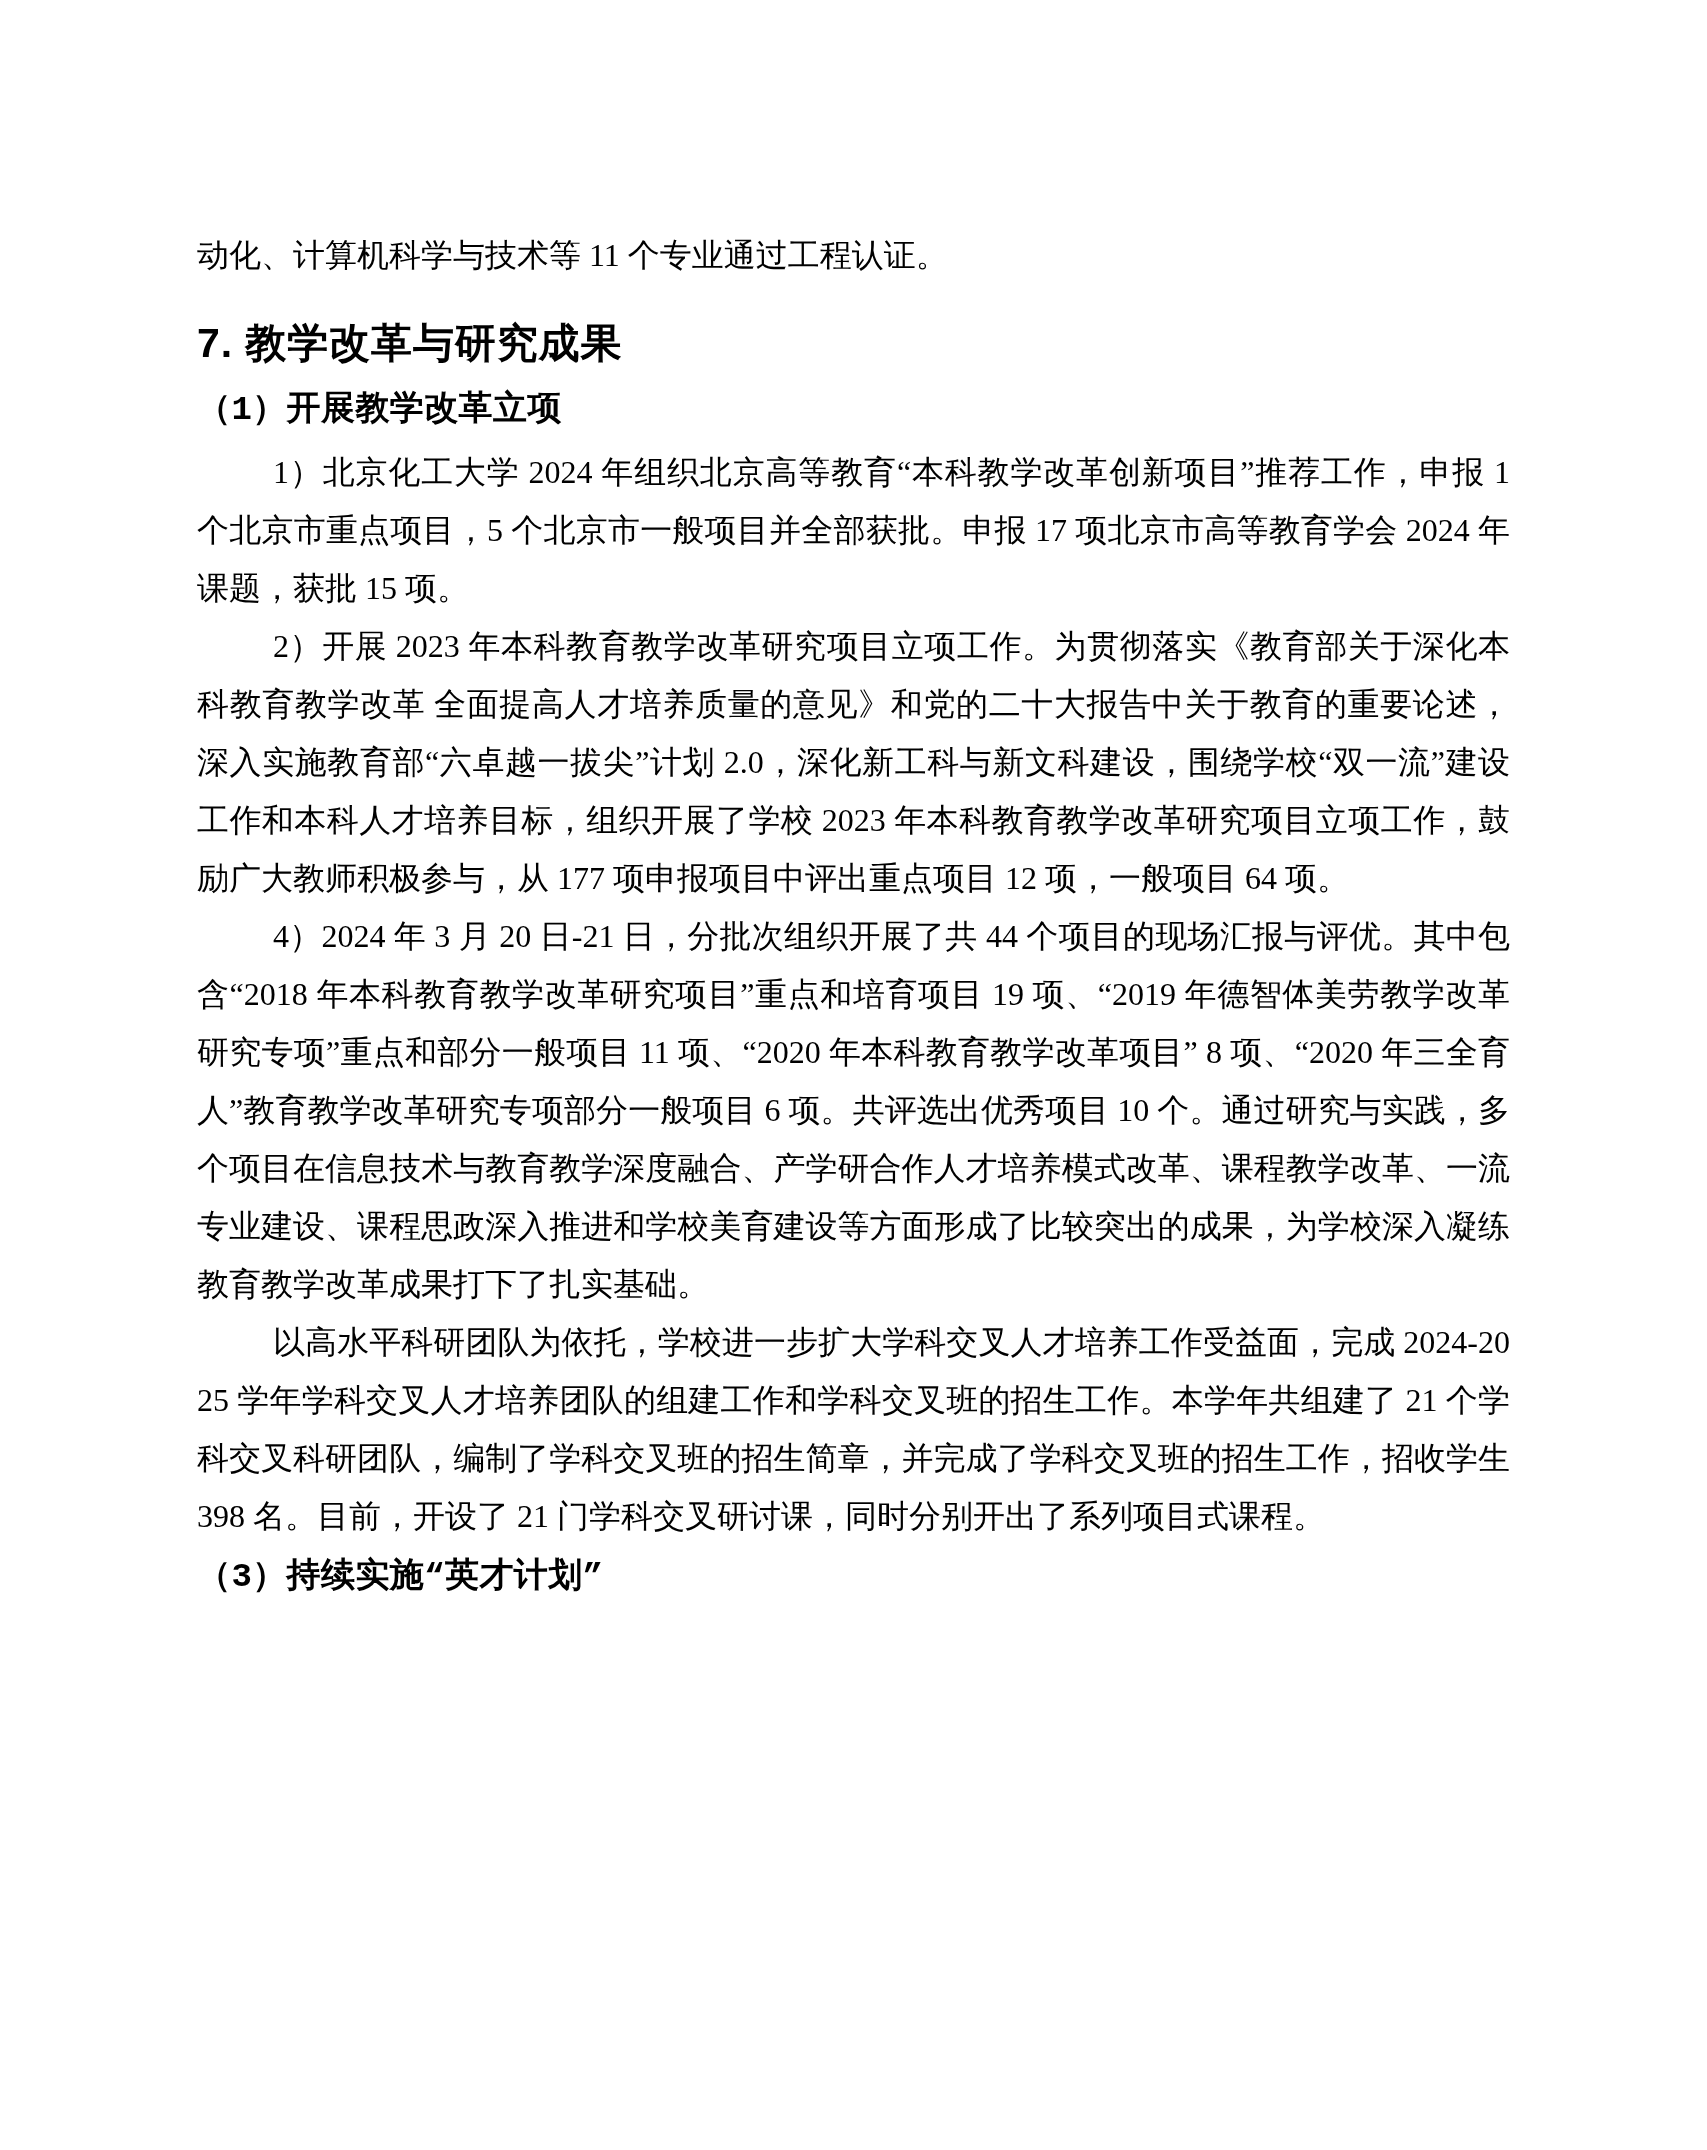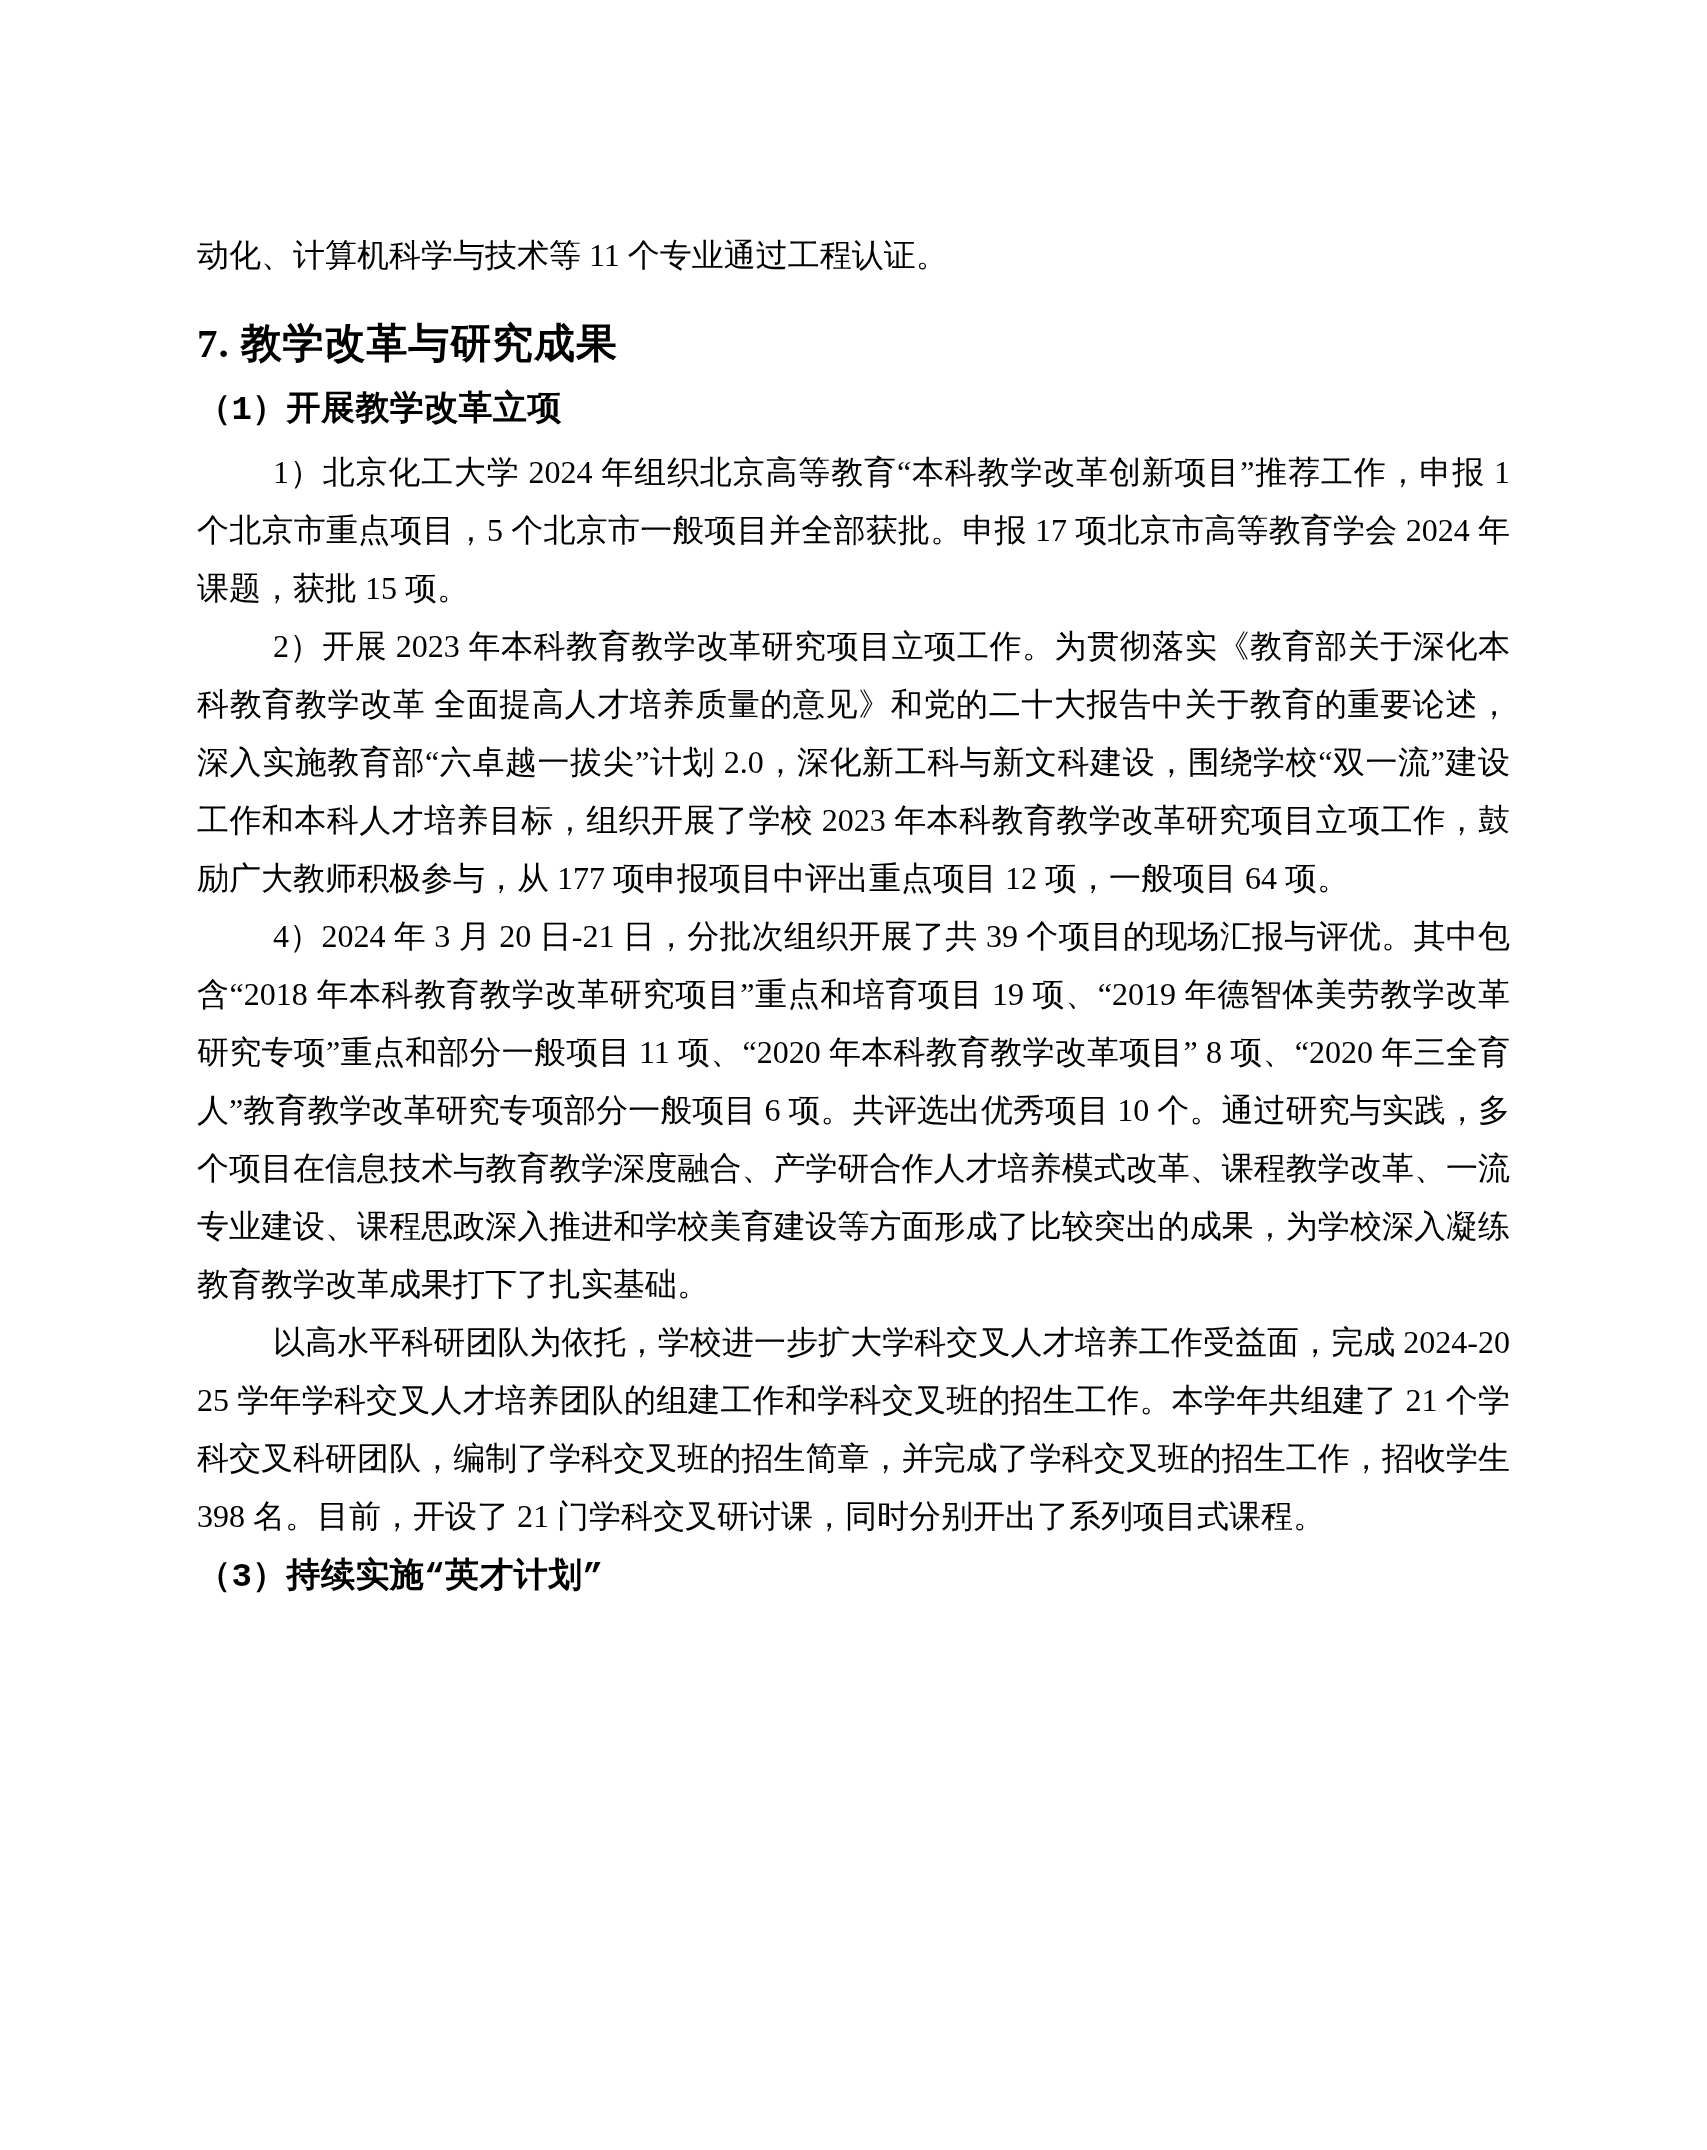--- a/index.html
+++ b/index.html
@@ -27,21 +27,21 @@
     line-height: 58px;
     margin: 0;
     text-align: justify;
     text-indent: 76px;
     word-break: break-all;
   }
   p.continued {
     text-indent: 0;
   }
   h1.section-heading {
-    font-family: Liberation Serif, serif;
+    font-family: Liberation Sans, sans-serif;
     font-weight: bold;
     font-size: 41px;
     line-height: 69px;
     margin: 24.5px 0 0 0;
     letter-spacing: 0.9px;
   }
   h2.subsection-heading {
     font-family: Liberation Mono, monospace;
     font-weight: bold;
     font-size: 34px;
@@ -60,21 +60,21 @@
 
     <h1 class="section-heading">7. 教学改革与研究成果</h1>
 
     <h2 class="subsection-heading">（1）开展教学改革立项</h2>
 
     <p class="body">1）北京化工大学 2024 年组织北京高等教育“本科教学改革创新项目”推荐工作，申报 1 个北京市重点项目，5 个北京市一般项目并全部获批。申报 17 项北京市高等教育学会 2024 年课题，获批 15 项。</p>
 
     <p class="body">2）开展 2023 年本科教育教学改革研究项目立项工作。为贯彻落实《教育部关于深化本科教育教学改革 全面提高人才培养质量的意见》和党的二十大报告中关于教育的重要论述，深入实施教育部“六卓越一拔尖”计划 2.0，深化新工科与新文科建设，围绕学校“双一流”建设工作和本科人才培养目标，组织开展了学校 2023 年本科教育教学改革研究项目立项工作，鼓励广大教师积极参与，从 177 项申报项目中评出重点项目 12 项，一般项目 64 项。</p>
 
 
-    <p class="body">4）2024 年 3 月 20 日-21 日，分批次组织开展了共 39 个项目的现场汇报与评优。其中包含“2018 年本科教育教学改革研究项目”重点和培育项目 19 项、“2019 年德智体美劳教学改革研究专项”重点和部分一般项目 11 项、“2020 年本科教育教学改革项目” 8 项、“2020 年三全育人”教育教学改革研究专项部分一般项目 6 项。共评选出优秀项目 10 个。通过研究与实践，多个项目在信息技术与教育教学深度融合、产学研合作人才培养模式改革、课程教学改革、一流专业建设、课程思政深入推进和学校美育建设等方面形成了比较突出的成果，为学校深入凝练教育教学改革成果打下了扎实基础。</p>
+    <p class="body">4）2024 年 3 月 20 日-21 日，分批次组织开展了共 44 个项目的现场汇报与评优。其中包含“2018 年本科教育教学改革研究项目”重点和培育项目 19 项、“2019 年德智体美劳教学改革研究专项”重点和部分一般项目 11 项、“2020 年本科教育教学改革项目” 8 项、“2020 年三全育人”教育教学改革研究专项部分一般项目 6 项。共评选出优秀项目 10 个。通过研究与实践，多个项目在信息技术与教育教学深度融合、产学研合作人才培养模式改革、课程教学改革、一流专业建设、课程思政深入推进和学校美育建设等方面形成了比较突出的成果，为学校深入凝练教育教学改革成果打下了扎实基础。</p>
 
 
     <p class="body">以高水平科研团队为依托，学校进一步扩大学科交叉人才培养工作受益面，完成 2024-2025 学年学科交叉人才培养团队的组建工作和学科交叉班的招生工作。本学年共组建了 21 个学科交叉科研团队，编制了学科交叉班的招生简章，并完成了学科交叉班的招生工作，招收学生 398 名。目前，开设了 21 门学科交叉研讨课，同时分别开出了系列项目式课程。</p>
 
     <h2 class="subsection-heading">（3）持续实施“英才计划”</h2>
 
 
   </div>
 
 </div>

